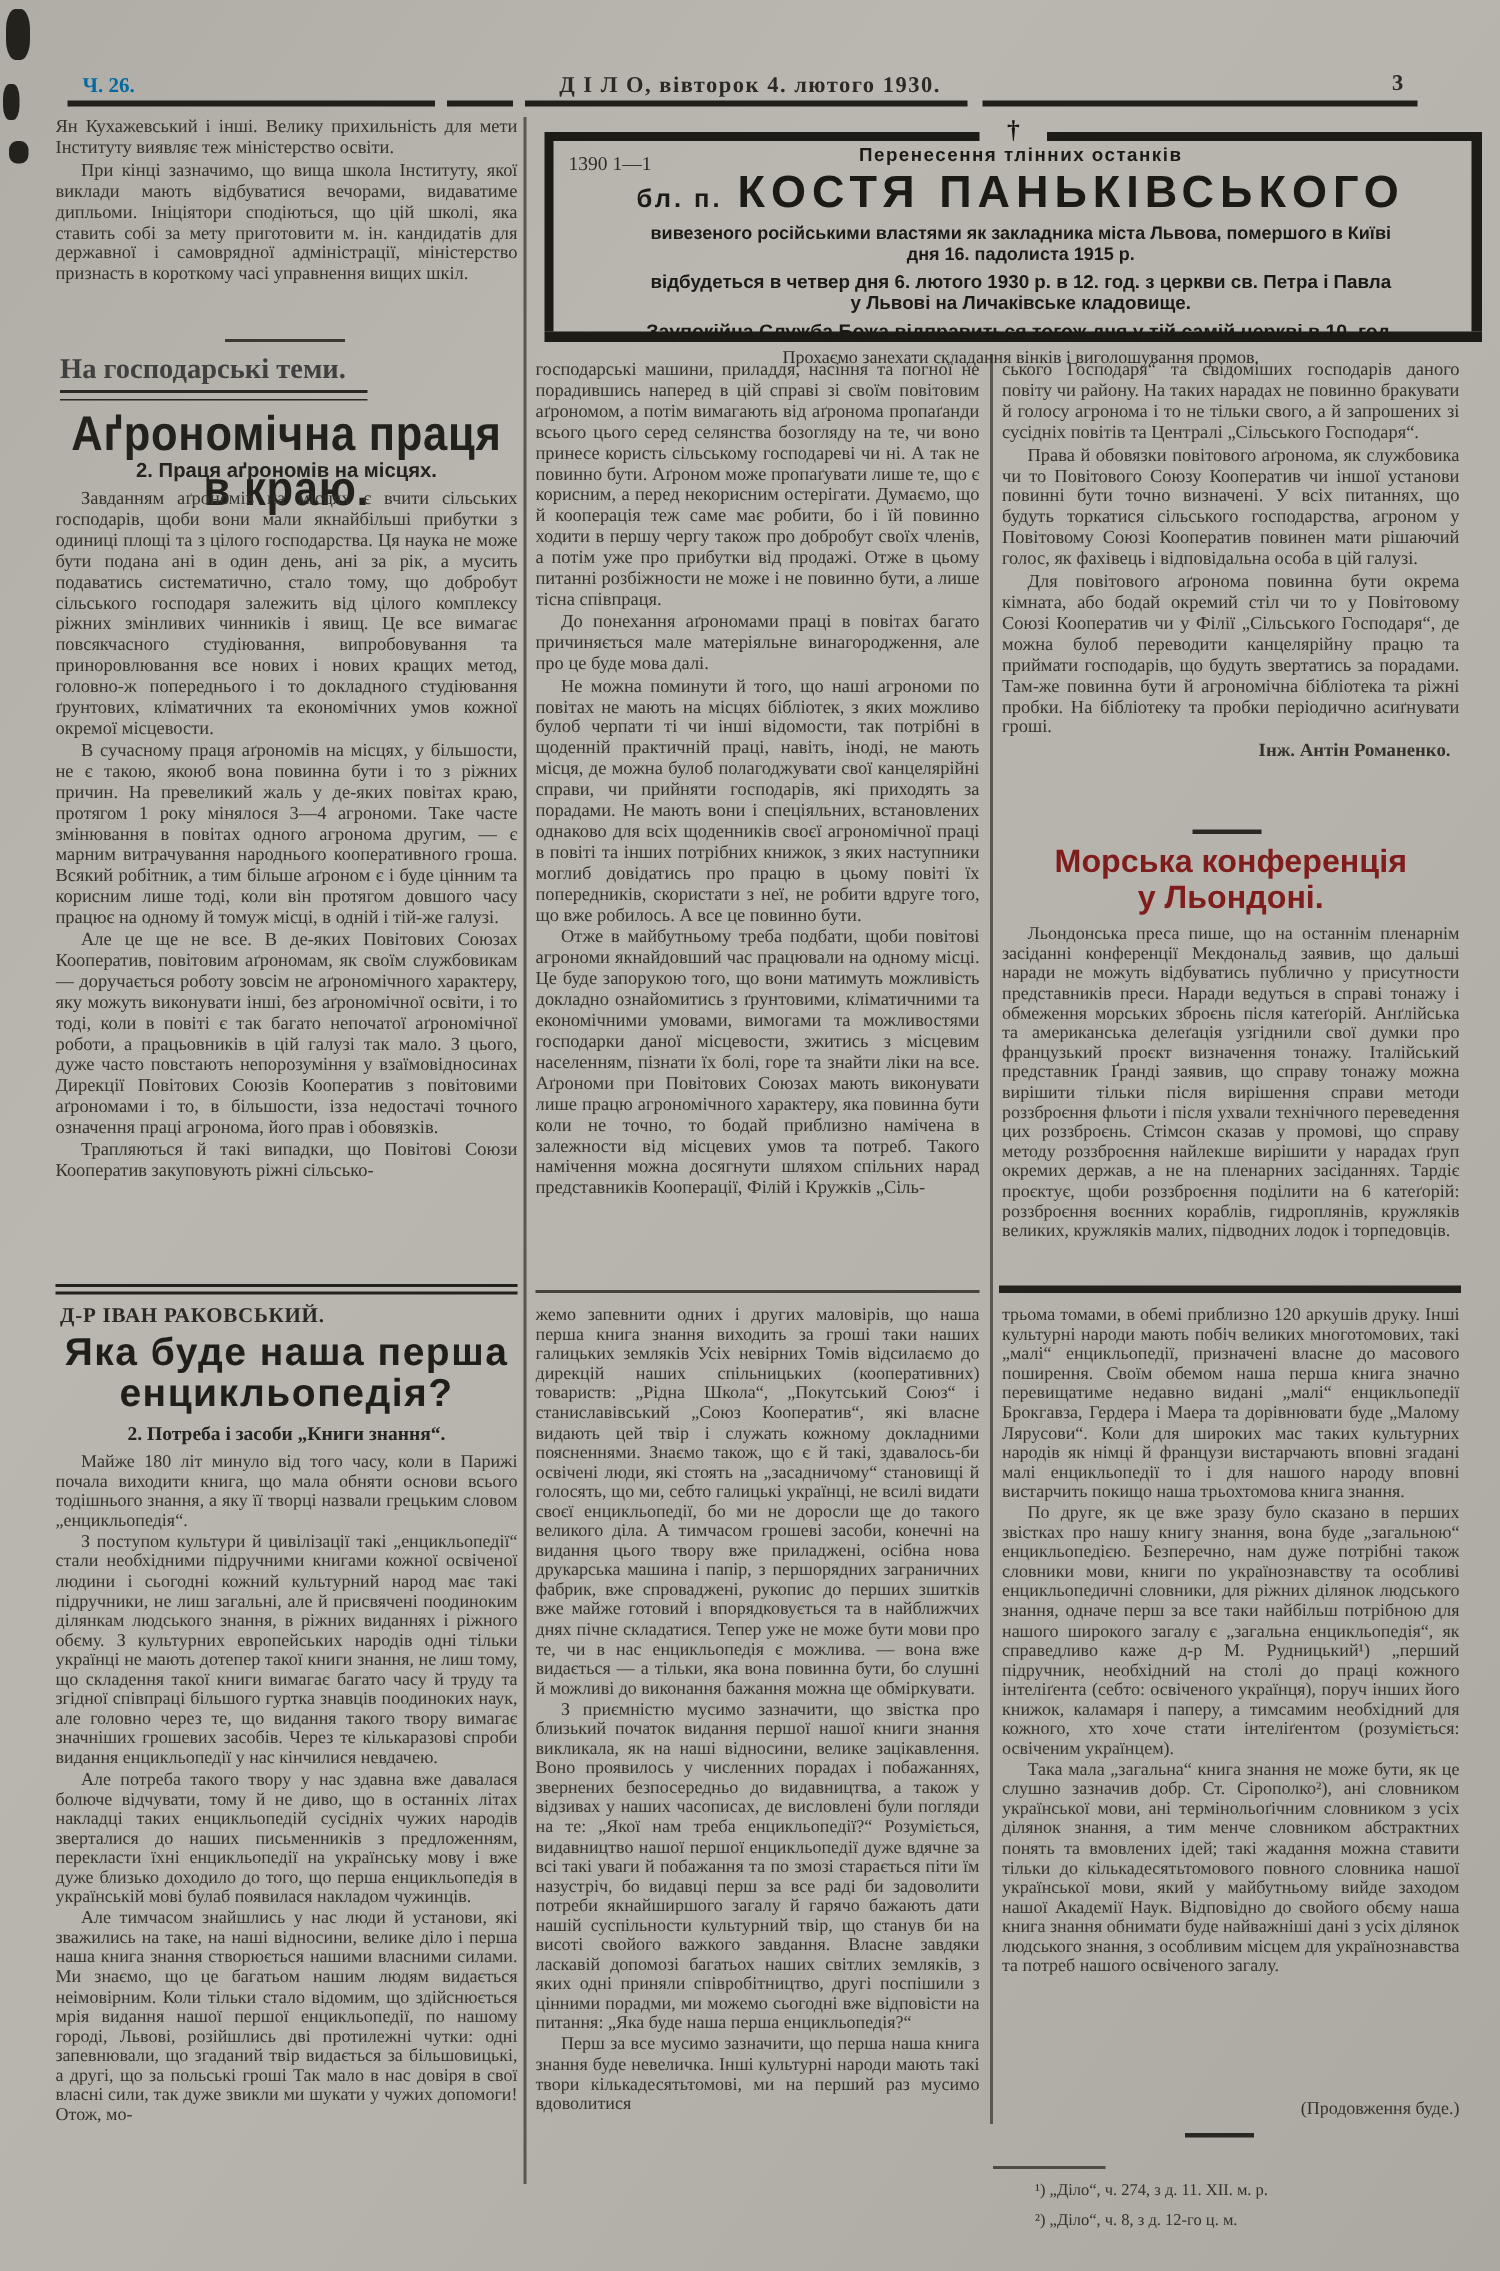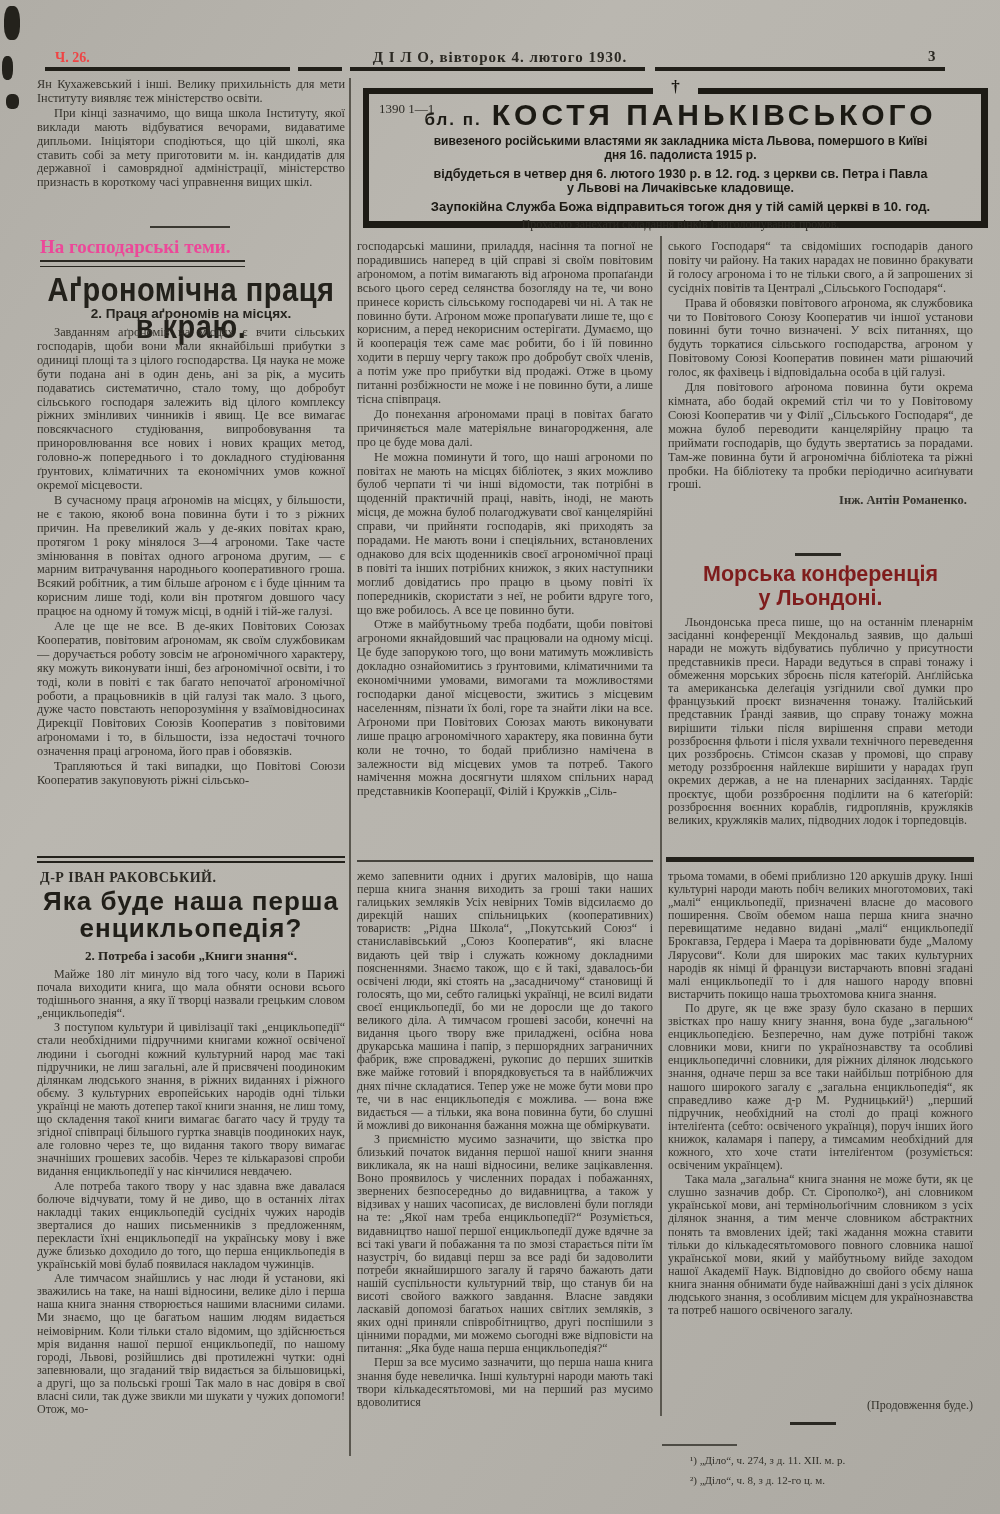--- a/index.html
+++ b/index.html
@@ -2,21 +2,21 @@
 <html><head>
 <meta charset="utf-8">
 <style>
   html,body{margin:0;padding:0;}
   body{width:1000px;height:1514px;position:relative;
        font-family:"Liberation Serif","DejaVu Serif",serif;
        background:linear-gradient(125deg,#b0ada6 0%,#bab7b0 30%,#b6b3ac 60%,#aca9a2 100%);
        color:#34322b;overflow:hidden;}
   .abs{position:absolute;}
   
-  .hdr-issue{left:55px;top:50px;font-weight:bold;font-size:14px;color:#ef4444;}
+  .hdr-issue{left:55px;top:50px;font-weight:bold;font-size:14px;color:#0369a1;}
   .hdr-masthead{left:0;top:49px;width:1000px;text-align:center;font-weight:bold;font-size:15px;letter-spacing:1px;color:#2b2923;}
   .hdr-page{left:928px;top:48px;font-weight:bold;font-size:15px;color:#2b2923;}
   .rule{background:#211f19;height:4px;}
   .vrule{background:#5a574f;width:2px;}
   
   .obit{left:363px;top:88px;width:625px;height:140px;}
   .obit .bar{position:absolute;background:#1d1b15;}
   .obit-cross{position:absolute;left:0;right:0;top:-11px;text-align:center;font-size:17px;font-weight:bold;color:#15130e;}
   .obit-ref{position:absolute;left:16px;top:13px;font-size:13px;color:#2e2c26;}
   .obit-body{position:absolute;left:40px;right:30px;top:8px;text-align:center;
@@ -27,21 +27,21 @@
   .obit-name{font-size:30px;letter-spacing:4px;}
   .obit-l3{margin-top:3px;font-weight:bold;font-size:12px;line-height:13.5px;text-align:center;}
   .obit-l4{margin-top:5px;font-weight:bold;font-size:12.5px;line-height:14px;}
   .obit-l5{margin-top:4px;font-weight:bold;font-size:13px;}
   .obit-l6{margin-top:3px;font-family:"Liberation Serif",serif;font-weight:normal;font-size:12px;color:#2e2c26;}
   
   .col{overflow:hidden;text-align:justify;}
   .bp{margin:0 0 1px 0;font-size:12.3px;line-height:13.9px;}
   .bp.ind{text-indent:17px;}
   .small .bp{font-size:12px;line-height:13.1px;}
-  .sec-title{font-weight:bold;font-size:19px;color:#ec4899;}
+  .sec-title{font-weight:bold;font-size:19px;color:#404040;}
   .sec-underline{height:4px;border-top:2px solid #2a2822;border-bottom:1px solid #2a2822;width:205px;margin-top:2px;}
   .agro-head{font-family:"Liberation Sans",sans-serif;font-weight:bold;font-size:29px;
              transform:scaleY(1.12);transform-origin:top center;text-align:center;color:#23211b;letter-spacing:0.5px;}
   .agro-sub{font-family:"Liberation Sans",sans-serif;font-weight:bold;font-size:13.5px;text-align:center;color:#26241e;}
   .sig{text-align:right;font-weight:bold;font-size:12.5px;padding-right:6px;}
   .mini-div{height:3px;background:#2a2822;width:46px;}
   .naval-head{font-family:"Liberation Sans",sans-serif;font-weight:bold;font-size:21.5px;line-height:24px;text-align:center;color:#7f1d1d;}
   .enc-byline{font-size:14px;font-weight:bold;letter-spacing:0.5px;color:#2b2923;}
   .enc-head{font-family:"Liberation Sans",sans-serif;font-weight:bold;font-size:26px;line-height:27px;text-align:center;color:#201e18;letter-spacing:1px;}
   .enc-sub{font-weight:bold;font-size:13px;text-align:center;color:#26241e;}
@@ -71,20 +71,21 @@
 
 <div class="abs obit">
   <div class="bar" style="top:0;left:0;width:290px;height:6px;"></div>
   <div class="bar" style="top:0;right:0;width:290px;height:6px;"></div>
   <div class="bar" style="bottom:0;left:0;right:0;height:7px;"></div>
   <div class="bar" style="top:6px;bottom:7px;left:0;width:6px;"></div>
   <div class="bar" style="top:6px;bottom:7px;right:0;width:7px;"></div>
   <div class="obit-cross">†</div>
   <div class="obit-ref">1390 1—1</div>
   <div class="obit-body">
+    <div class="obit-l1">Перенесення тлінних останків</div>
     <div class="obit-namerow">
       <span class="obit-prefix">бл. п.</span><span class="obit-name">КОСТЯ ПАНЬКІВСЬКОГО</span>
     </div>
     <div class="obit-l3">
       <div>вивезеного російськими властями як закладника міста Львова, помершого в Київі</div>
       <div>дня 16. падолиста 1915 р.</div>
     </div>
     <div class="obit-l4">
       <div>відбудеться в четвер дня 6. лютого 1930 р. в 12. год. з церкви св. Петра і Павла</div>
       <div>у Львові на Личаківське кладовище.</div>

